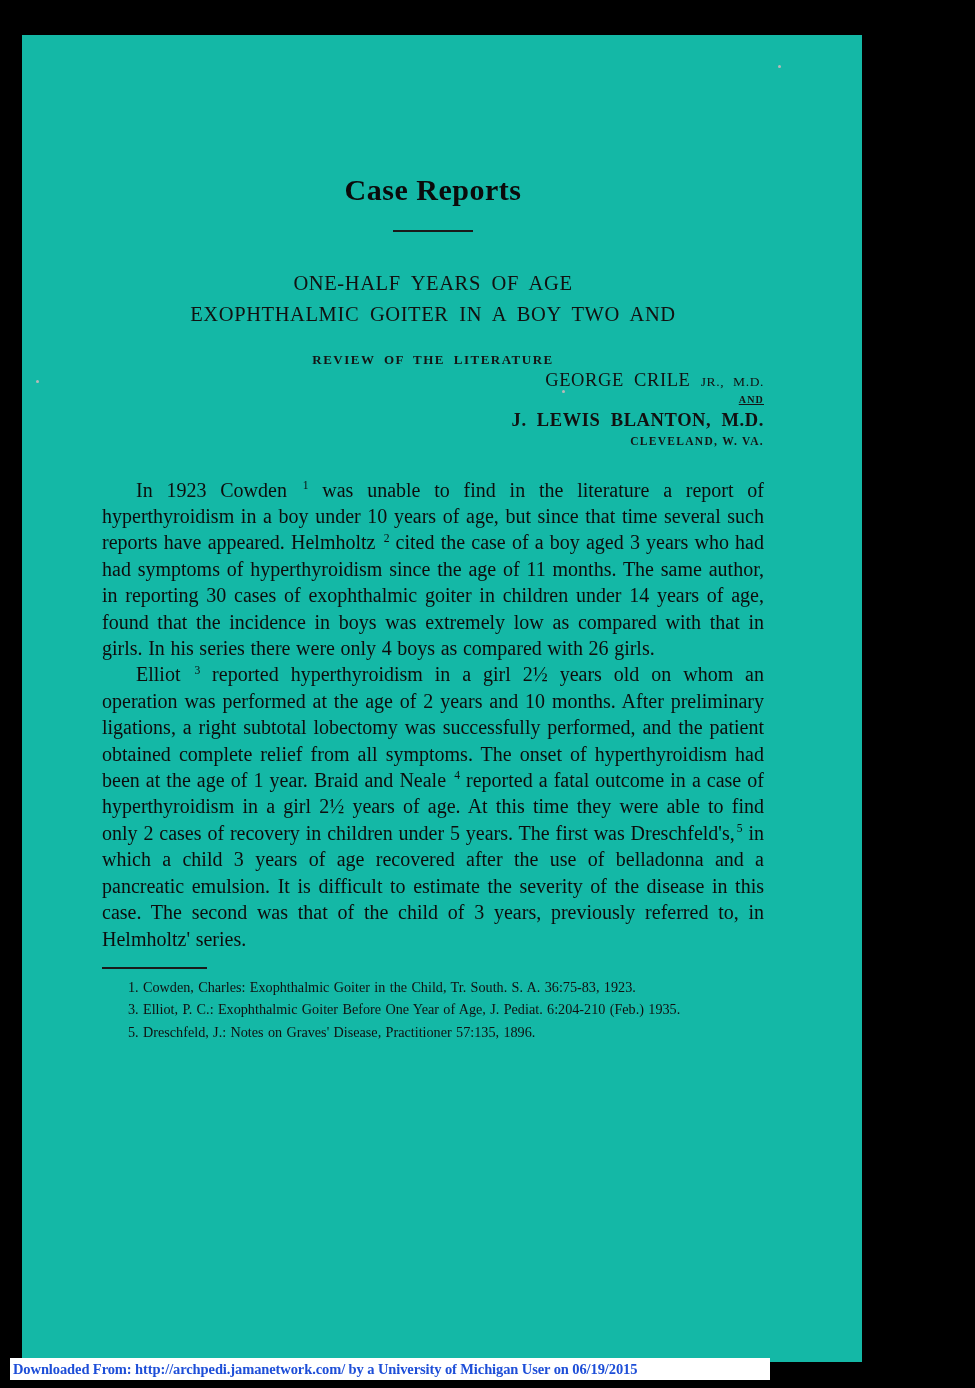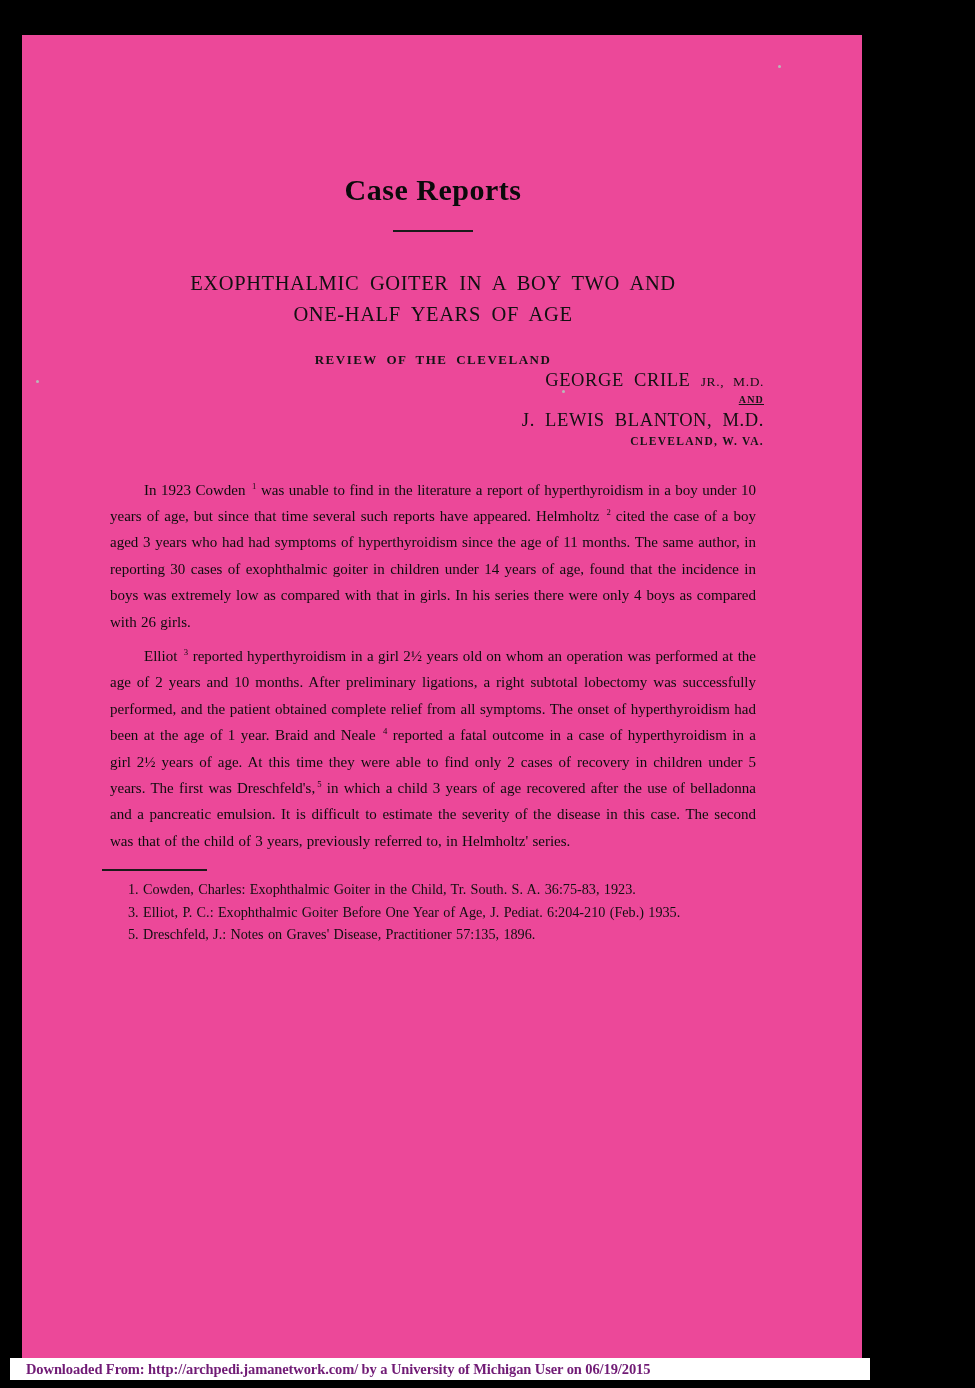--- a/index.html
+++ b/index.html
@@ -22,21 +22,21 @@
     height: 1388px;
     background: #000000;
   }
 
   #page-sheet {
     position: absolute;
     left: 22px;
     top: 35px;
     width: 840px;
     height: 1327px;
-    background: #ec4899;
+    background: #14b8a6;
     overflow: hidden;
   }
 
   
   #content-column {
     position: absolute;
     left: 80px;
     top: 0;
     width: 662px;
   }
@@ -103,33 +103,33 @@
     color: #151515;
   }
   .byline-conjunction {
     font-size: 10px;
     font-weight: bold;
     letter-spacing: 1.2px;
     margin-top: 2px;
     color: #151515;
     text-decoration: underline;
   }
-  .author-name.second { margin-top: 3px; }
+  .author-name.second { margin-top: 3px; font-weight: bold; }
 
   
   .body-block { margin-top: 30px; }
 
   .body-paragraph {
-    font-size: 15px;
+    font-size: 20px;
     line-height: 26.4px;
     text-align: justify;
     text-align-last: left;
     color: #0d0d0d;
     text-indent: 34px;
-    margin: 8px;
+    margin: 0;
     word-spacing: 0.6px;
   }
   .body-paragraph + .body-paragraph { margin-top: 0px; }
 
   sup.fnref {
     font-size: 0.58em;
     vertical-align: super;
     line-height: 0;
     padding-left: 2px;
   }
@@ -152,32 +152,32 @@
     margin: 0 0 2px 0;
     word-spacing: 0.8px;
   }
   .footnote-item b { font-weight: normal; }
 
   
   #download-banner {
     position: absolute;
     left: 10px;
     top: 1358px;
-    width: 860px;
+    width: 760px;
     height: 22px;
     background: #ffffff;
-    color: #701a75;
+    color: #1d4ed8;
     font-family: "Liberation Serif", "DejaVu Serif", serif;
     font-size: 14.5px;
     font-weight: bold;
     line-height: 22px;
     white-space: nowrap;
     overflow: hidden;
     letter-spacing: -0.1px;
-    padding-left: 16px;
+    padding-left: 3px;
     box-sizing: border-box;
   }
 
   
   .speck {
     position: absolute;
     background: #b9b9b9;
     width: 3px;
     height: 3px;
     border-radius: 50%;
@@ -194,25 +194,25 @@
     <div class="speck" style="left:14px; top:345px;"></div>
     <div class="speck" style="left:540px; top:355px;"></div>
 
     <div id="content-column">
 
       <div class="masthead-title">Case Reports</div>
 
       <div class="masthead-rule"></div>
 
       <div class="article-title">
+        <span class="title-line">ONE-HALF  YEARS  OF  AGE</span>
         <span class="title-line">EXOPHTHALMIC  GOITER  IN  A  BOY  TWO  AND</span>
-        <span class="title-line">ONE-HALF  YEARS  OF  AGE</span>
       </div>
 
-      <div class="subtitle">REVIEW  OF  THE  CLEVELAND</div>
+      <div class="subtitle">REVIEW  OF  THE  LITERATURE</div>
 
       <div class="byline-block">
         <div class="author-name">
           <span>GEORGE  CRILE  </span><span class="suffix">JR., M.D.</span>
         </div>
         <div class="byline-conjunction">AND</div>
         <div class="author-name second">J.  LEWIS  BLANTON,  M.D.</div>
         <div class="author-affiliation">CLEVELAND,  W.  VA.</div>
       </div>
 

